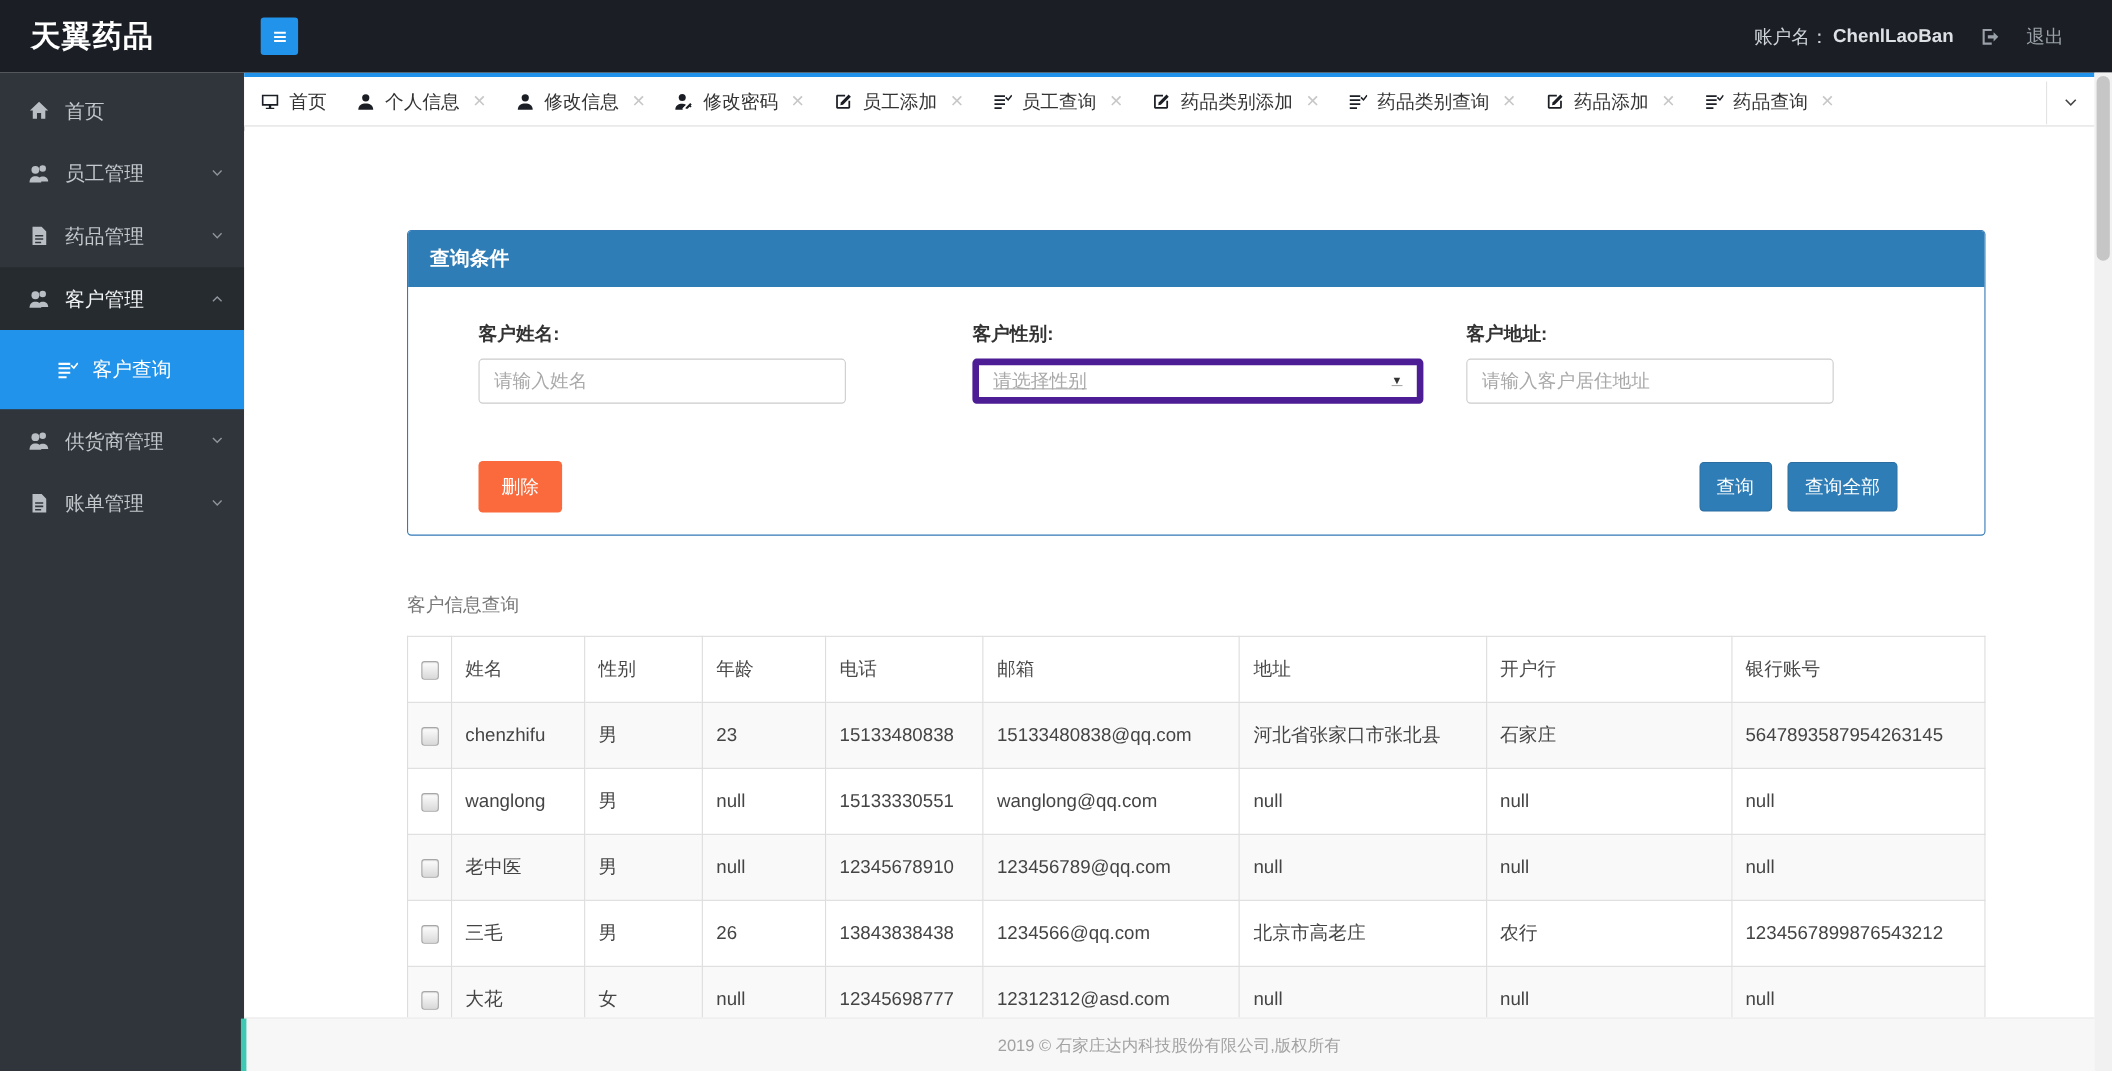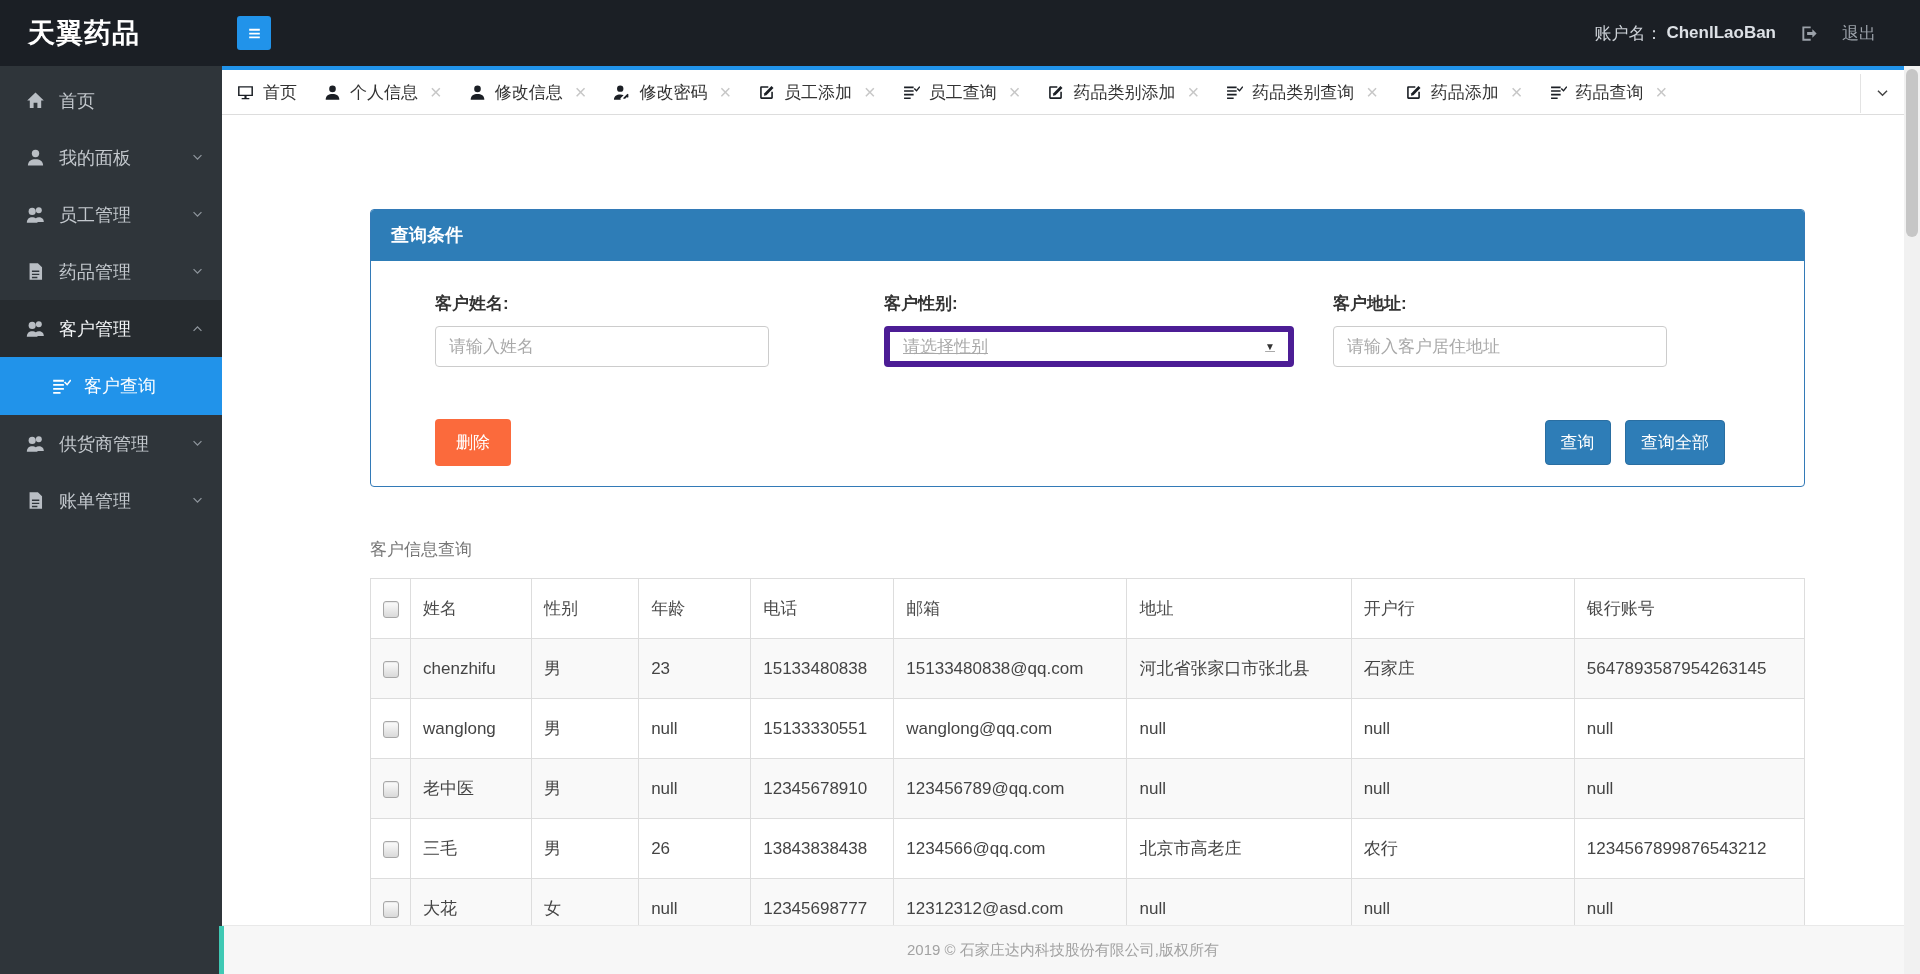--- a/index.html
+++ b/index.html
@@ -19,21 +19,21 @@
   .account b{font-weight:bold;color:#dde1e6;margin-left:4px;}
   .logout{display:flex;align-items:center;gap:23px;color:#9ba1a9;font-size:17px;margin:0 44px 0 24px;cursor:pointer;text-decoration:none;}
 
   
   .sidebar{position:absolute;top:66px;left:0;width:222px;bottom:0;background:#2f353a;padding-top:6px;box-sizing:border-box;}
   .side-item{height:57px;display:flex;align-items:center;gap:14px;padding:0 18px 0 26px;color:#c3c8cd;font-size:18px;cursor:pointer;}
   .side-item .ic{color:#b9bec4;}
   .side-item .arrow{margin-left:auto;color:#8e959c;}
   .side-item .arrow svg{width:13px;height:13px;}
   .side-item.open{background:#262b2f;color:#f2f4f6;}
-  .side-sub{height:58px;display:flex;align-items:center;gap:13px;padding-left:52px;color:#c3c8cd;font-size:18px;cursor:pointer;}
+  .side-sub{height:72px;display:flex;align-items:center;gap:13px;padding-left:52px;color:#c3c8cd;font-size:18px;cursor:pointer;}
   .side-sub.active{background:#2193ea;color:#fff;}
   .scroll-indicator{position:absolute;left:219px;bottom:0;width:5px;height:48px;background:#3fc9b4;z-index:7;}
 
   
   .tabbar{position:absolute;top:66px;left:222px;right:16px;height:49px;box-sizing:border-box;background:#fff;
     border-top:4px solid #2193ea;border-bottom:1px solid #ddd;display:flex;align-items:center;overflow:hidden;padding-left:15px;z-index:4;}
   .tab{display:flex;align-items:center;gap:9px;margin-right:27px;font-size:17px;color:#333;flex:none;cursor:pointer;}
   .tab .ic{color:#1b1f25;}
   .tab .ic svg{width:17px;height:17px;}
   .tab .close{color:#c7c7c7;font-size:20px;line-height:1;margin-left:3px;cursor:pointer;}
@@ -106,34 +106,20 @@
 </header>
 
 <aside class="sidebar" id="sidebar">
     <div class="side-item">
       <span class="ic">
         <svg viewBox="0 0 16 16">
           <path d="M8 1.2 15 8h-2.2v6.3H9.6V9.8H6.4v4.5H3.2V8H1z"></path>
         </svg>
       </span>
       <span class="lbl">首页</span>
-    </div>
-    <div class="side-item">
-      <span class="ic">
-        <svg viewBox="0 0 16 16">
-          <circle cx="8" cy="4.6" r="3.1"></circle>
-          <path d="M1.6 14.8c0-3.7 2.9-5.3 6.4-5.3s6.4 1.6 6.4 5.3z"></path>
-        </svg>
-      </span>
-      <span class="lbl">我的面板</span>
-      <span class="ic arrow">
-        <svg viewBox="0 0 16 16">
-          <path d="M2.6 5.6 8 11l5.4-5.4-1.1-1.1L8 8.8 3.7 4.5z"></path>
-        </svg>
-      </span>
     </div>
     <div class="side-item">
       <span class="ic">
         <svg viewBox="0 0 16 16">
           <circle cx="10.8" cy="4.4" r="2.5"></circle>
           <path d="M6.9 14.4c0-2.7 1.8-4 4-4s4.1 1.3 4.1 4z"></path>
           <circle cx="5.2" cy="5.4" r="3"></circle>
           <path d="M.7 15c0-3.2 2-4.7 4.5-4.7S9.7 11.8 9.7 15z"></path>
         </svg>
       </span>

